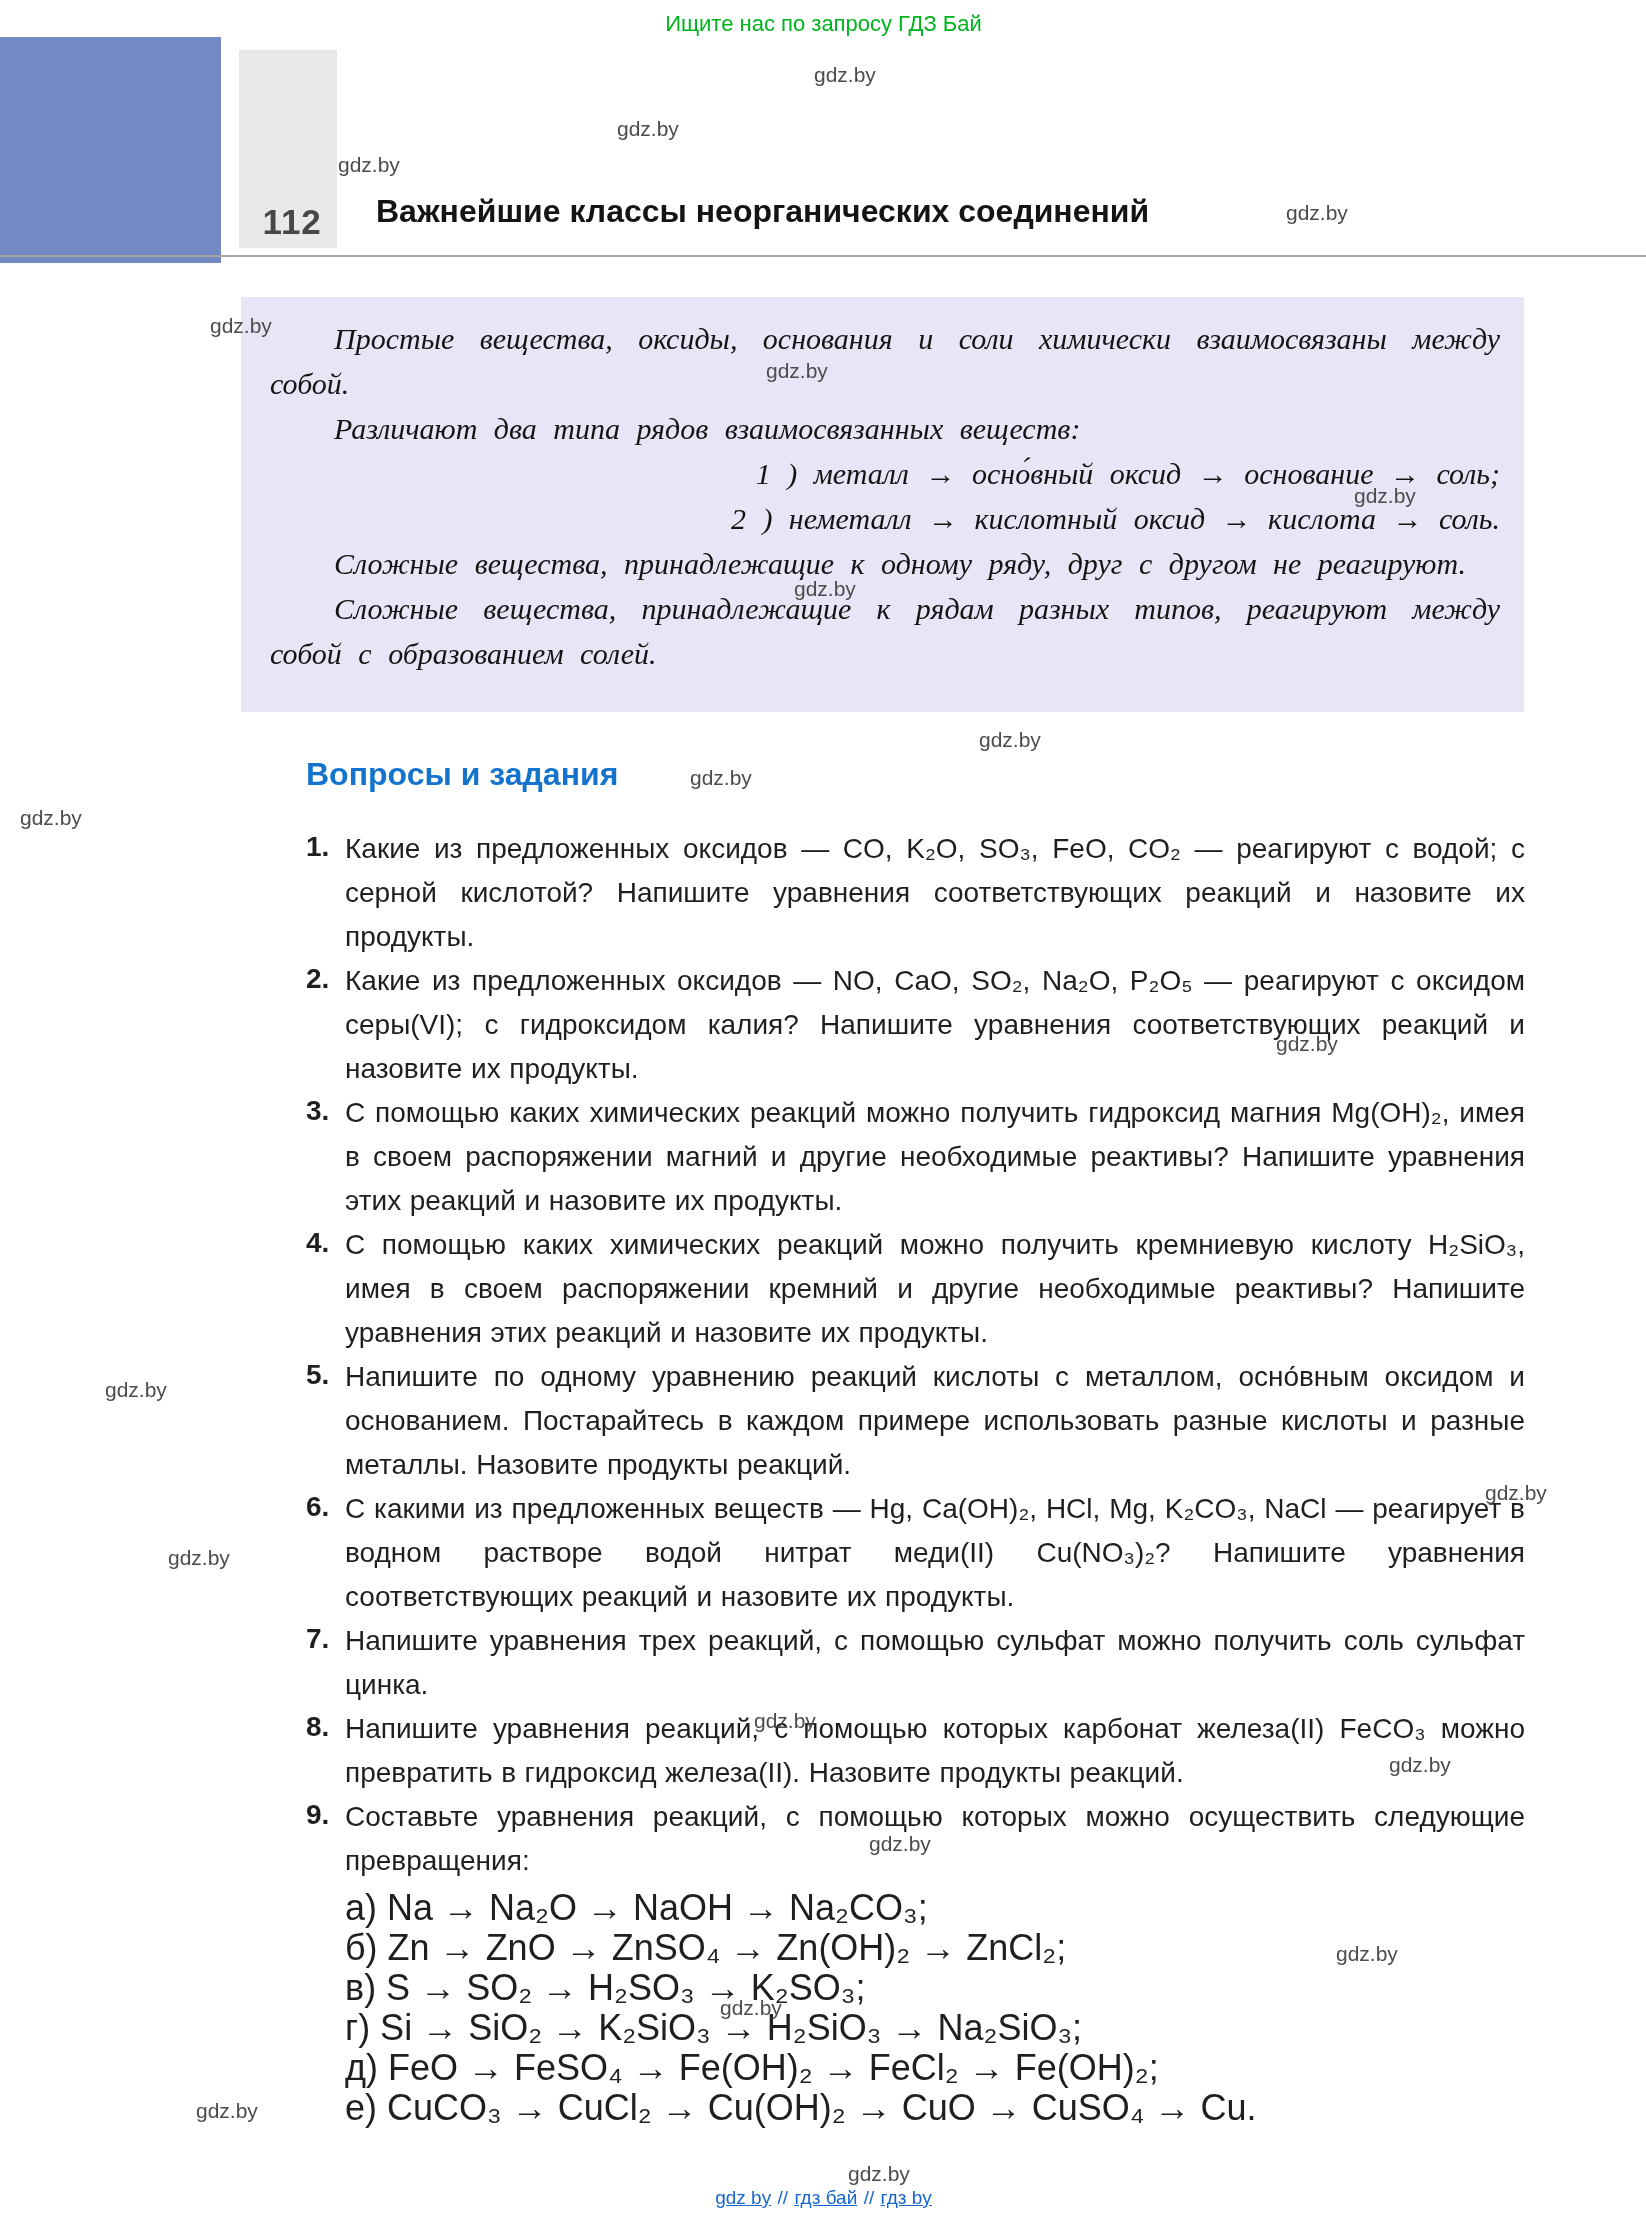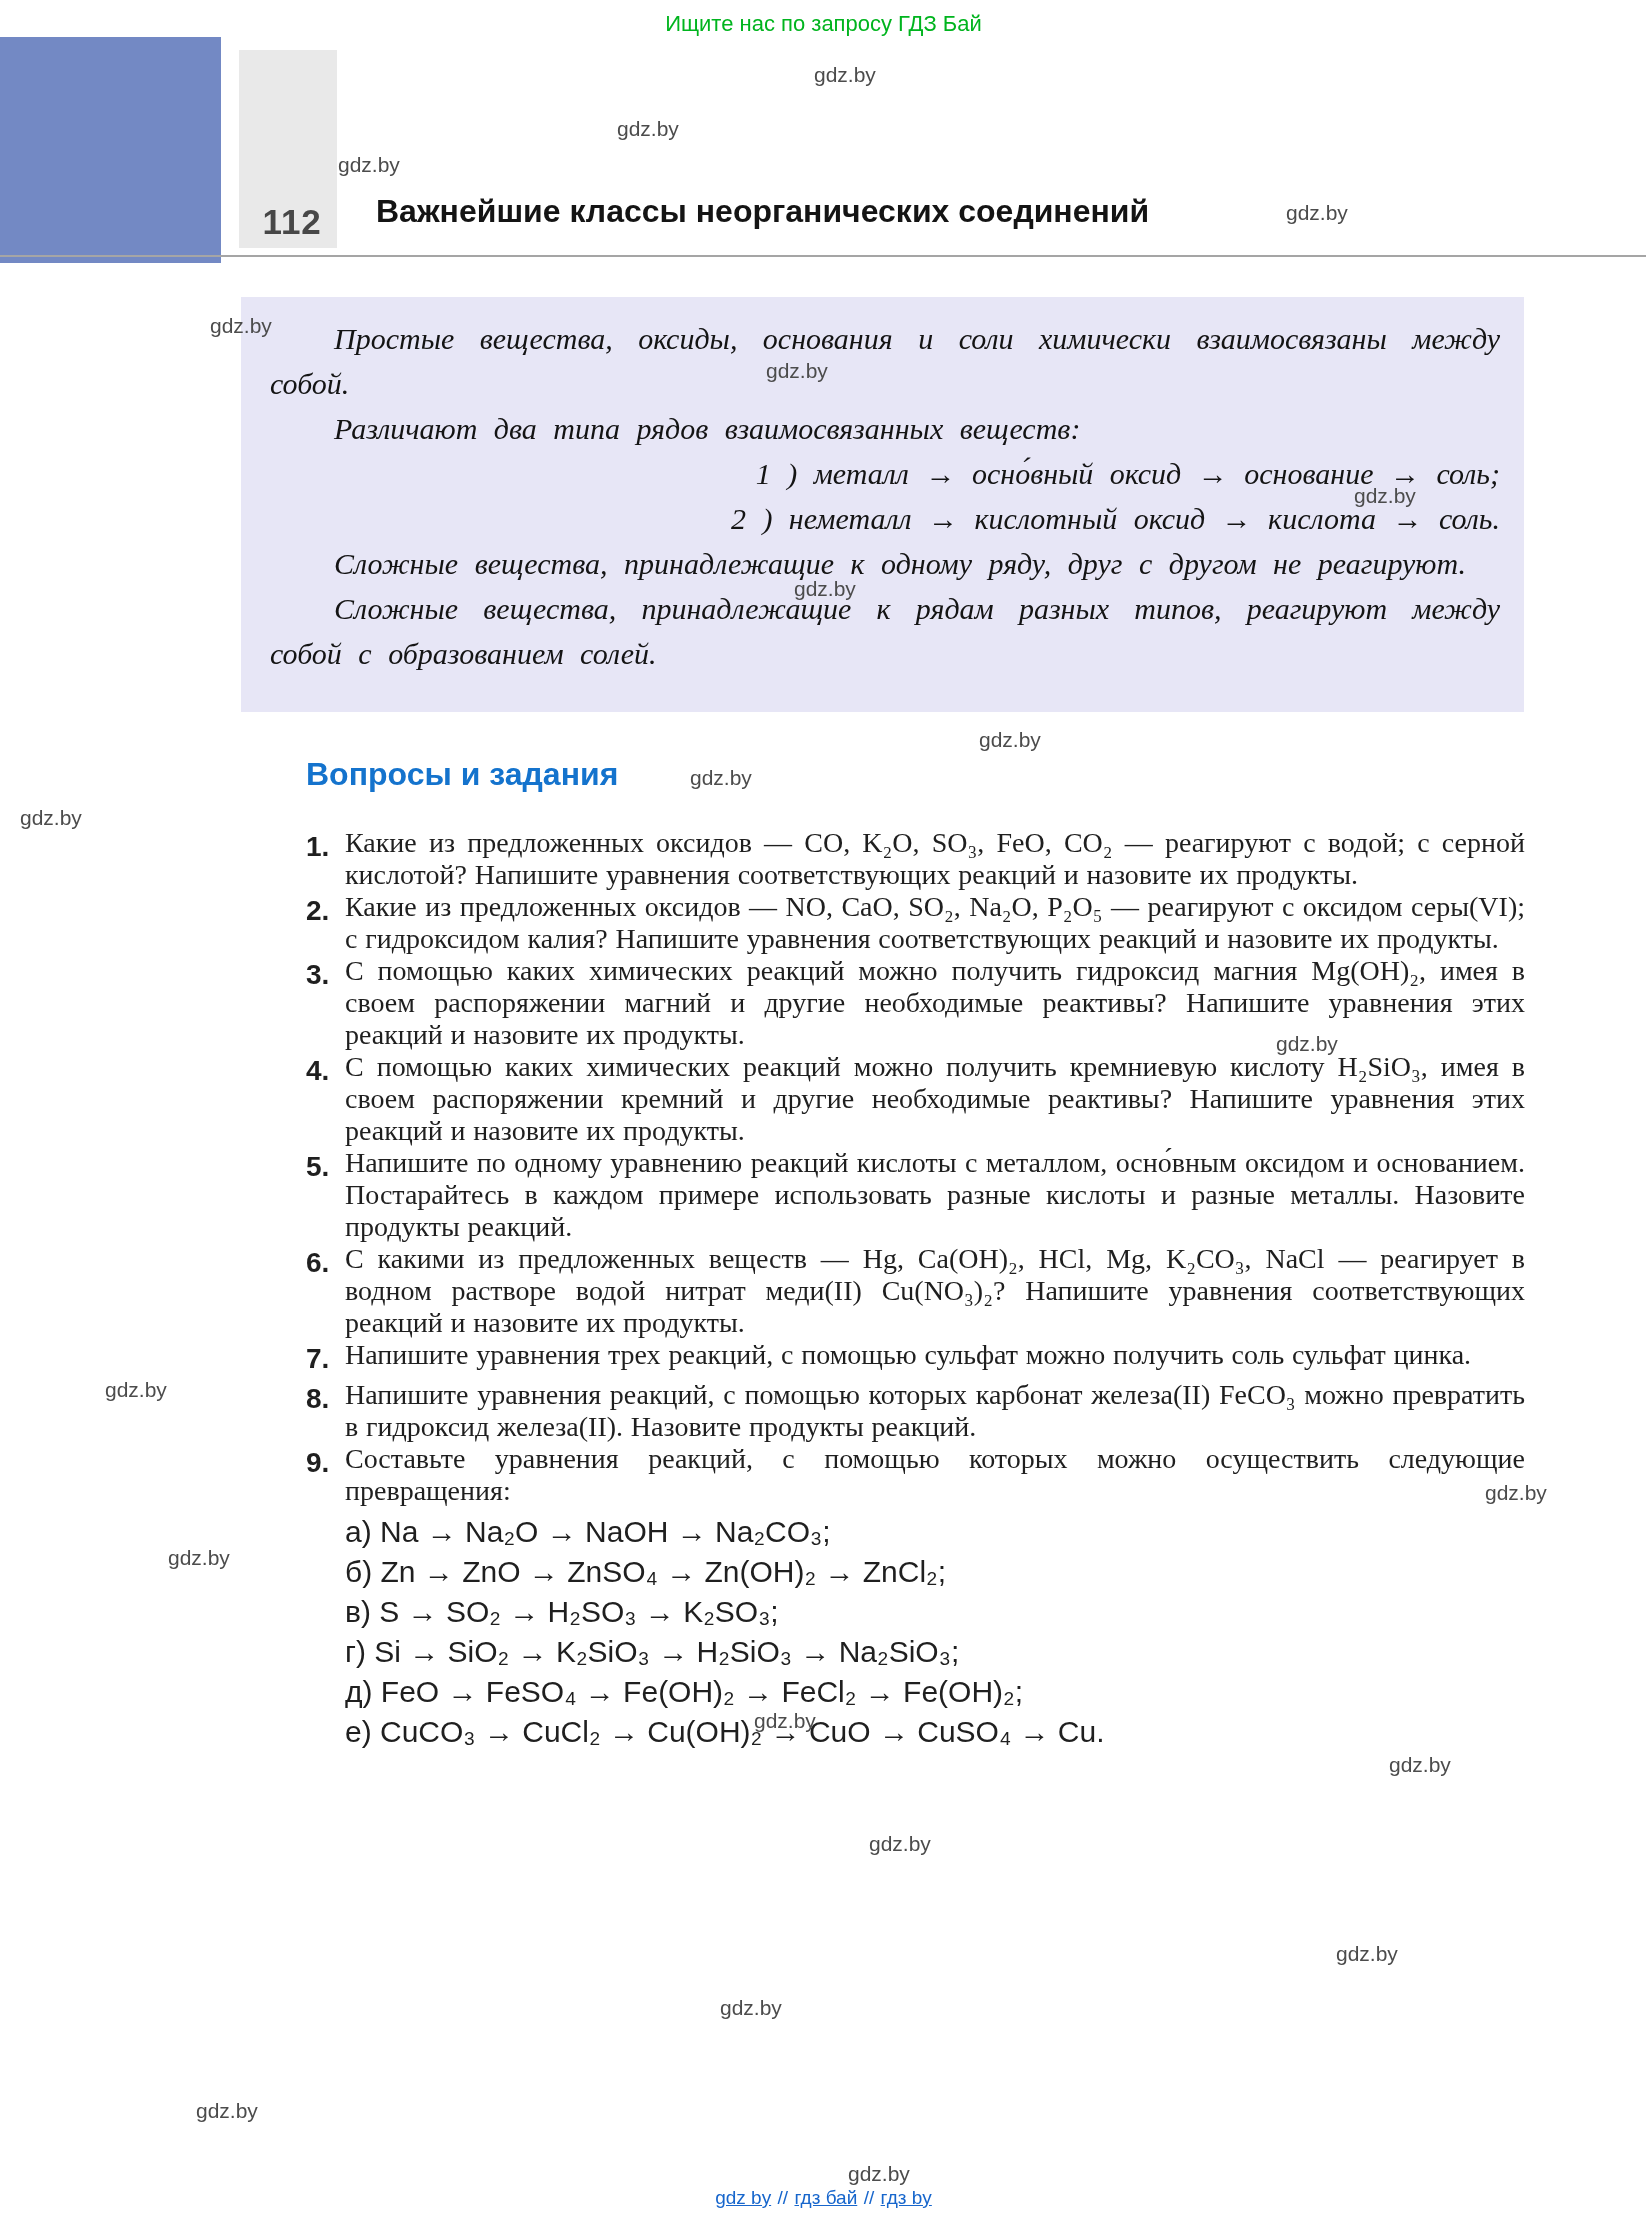--- a/index.html
+++ b/index.html
@@ -26,23 +26,23 @@
   .infobox p{
     margin:0;font-family:"Liberation Serif","DejaVu Serif",serif;font-style:italic;
     font-size:30px;line-height:45px;text-align:justify;text-indent:64px;
     word-spacing:0.30em;color:#141414;
   }
   .infobox p.plain{text-align:right;}
   .q-heading{position:absolute;left:306px;top:756px;margin:0;font-size:32px;font-weight:bold;color:#1473cd;}
   .questions{position:absolute;left:306px;top:827px;width:1219px;}
   .q{display:flex;}
   .q-num{flex:0 0 39px;font-weight:bold;font-size:28px;line-height:40px;}
-  .q-text{flex:1;font-size:28px;line-height:32px;text-align:justify;word-spacing:0.8px;font-family:Liberation Serif, serif;}
+  .q-text{flex:1;font-size:28px;line-height:44px;text-align:justify;word-spacing:0.8px;}
   .chains{margin-left:39px;padding-top:4.8px;}
-  .chain{font-size:30px;line-height:40px;}
+  .chain{font-size:36px;line-height:40px;}
   .wm{position:absolute;font-size:21px;color:#4c4c4c;white-space:nowrap;}
   .footer-links{position:absolute;top:2187px;left:0;width:100%;text-align:center;font-size:19px;}
   .footer-links a{color:#1766cc;text-decoration:underline;cursor:pointer;margin:0 4.8px;}
   .footer-links .sep{color:#1766cc;margin:0 1.6px;}
 </style>
 </head>
 <body>
 
 <div class="top-banner">Ищите нас по запросу ГДЗ Бай</div>
 

